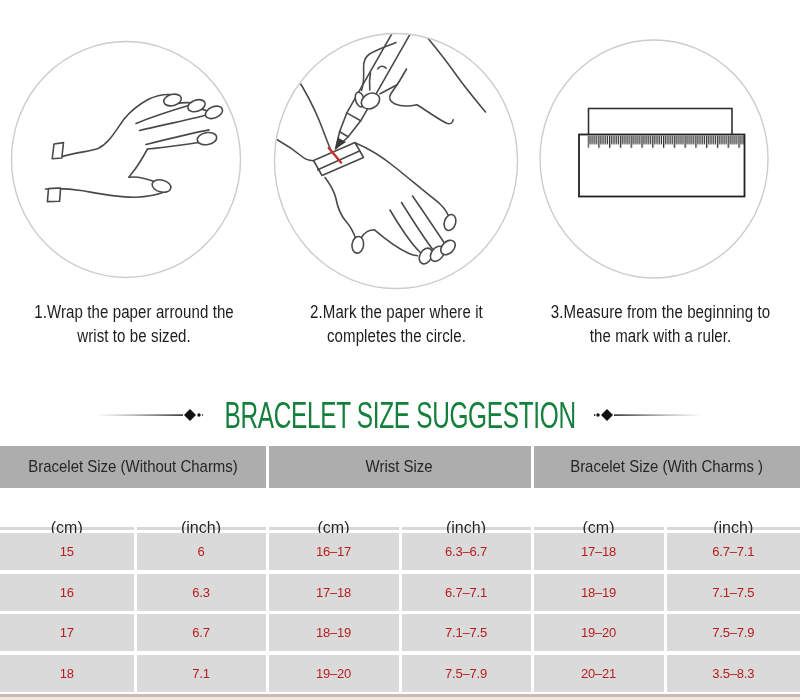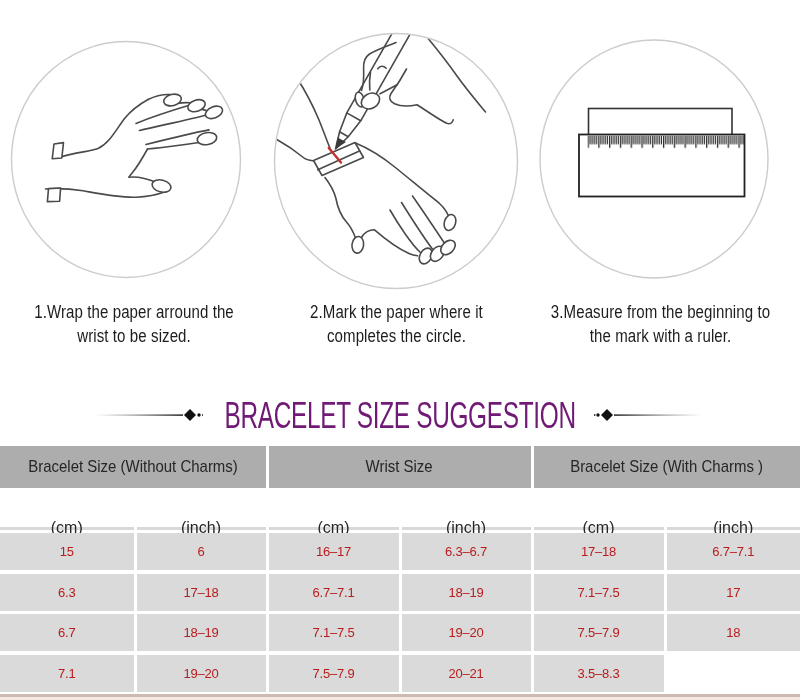--- a/index.html
+++ b/index.html
@@ -17,21 +17,21 @@
              font-size:17.5px; line-height:23.5px; color:#1d1d1d; }
   .caption .squeeze { display:inline-block; transform:scaleX(0.86); transform-origin:center; white-space:nowrap; letter-spacing:0.1px; }
   #cap1 { left:-26px; }
   #cap2 { left:236px; }
   #cap3 { left:501px; }
   .cap-line { display:block; }
 
   
   .title-row { position:absolute; left:0; top:397px; width:800px; height:38px; }
   .title { position:absolute; left:0; right:0; top:0; text-align:center;
-           font-size:37px; font-weight:400; color:#701a75; line-height:38px; }
+           font-size:37px; font-weight:400; color:#15803d; line-height:38px; }
   .title .squeeze { display:inline-block; transform:scaleX(0.66); transform-origin:center; white-space:nowrap; letter-spacing:-0.5px; }
   .deco { position:absolute; top:0; width:110px; height:38px; }
   .deco-left  { left:93px; }
   .deco-right { left:594px; }
 
   
   .size-table { position:absolute; left:0; top:446px; width:800px;
                 display:grid;
                 grid-template-columns:133.5px 129px 130px 129px 130px 133.5px;
                 grid-template-rows:41.5px 38.5px 37px 37px 37px 37px;
@@ -222,20 +222,23 @@
         <span>6.3–6.7</span>
       </div>
     <div class="cell vcell">
         <span>17–18</span>
       </div>
     <div class="cell vcell">
         <span>6.7–7.1</span>
       </div>
 
     <div class="cell vcell">
+        <span>16</span>
+      </div>
+    <div class="cell vcell">
         <span>6.3</span>
       </div>
     <div class="cell vcell">
         <span>17–18</span>
       </div>
     <div class="cell vcell">
         <span>6.7–7.1</span>
       </div>
     <div class="cell vcell">
         <span>18–19</span>

